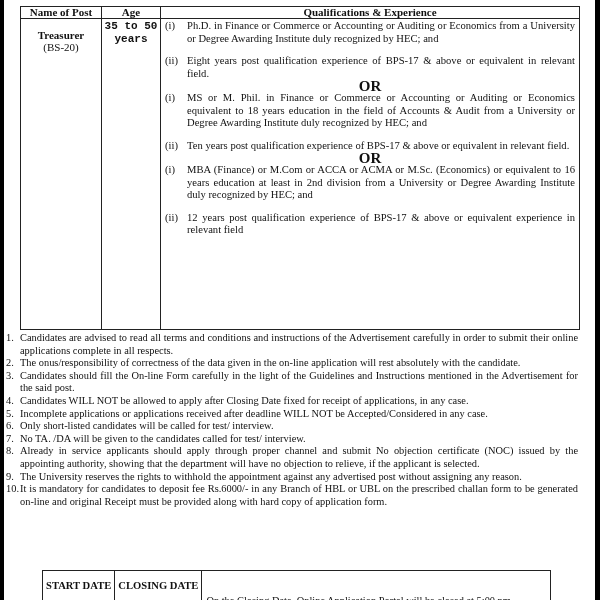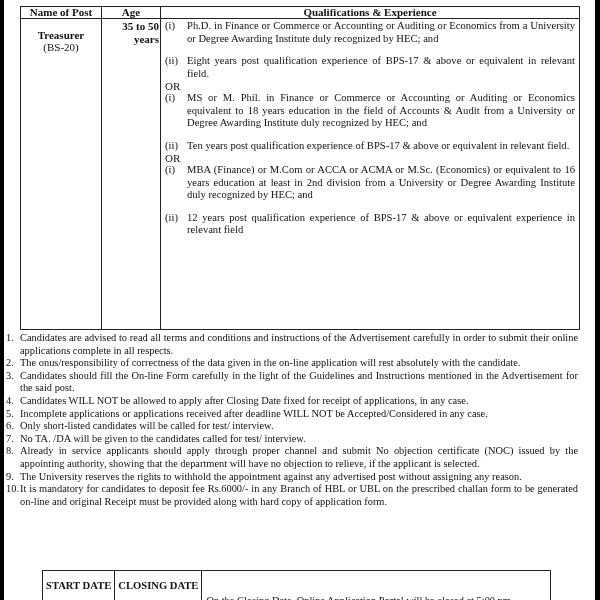--- a/index.html
+++ b/index.html
@@ -5,27 +5,27 @@
   html, body { margin:0; padding:0; }
   body { width:600px; height:600px; background:#fff; position:relative; overflow:hidden;
          font-family:"Liberation Serif", serif; color:#111; }
   .lbar { position:absolute; left:0; top:0; width:4px; height:600px; background:#000; }
   .rbar { position:absolute; right:0; top:0; width:5px; height:600px; background:#000; }
   table.quals { position:absolute; left:20px; top:6px; width:560px; border-collapse:collapse; font-size:10.6px; }
   table.quals th, table.quals td { border:1px solid #222; vertical-align:top; }
   table.quals th { font-weight:bold; font-size:11px; padding:0 8px; height:11px; line-height:11px; }
   td.post { width:78px; text-align:center; font-weight:bold; font-size:11px; line-height:12px; padding-top:10px; }
   td.post .grade { font-weight:normal; font-size:11px; display:block; }
-  td.age { width:56px; text-align:right; font-weight:bold; font-size:11px; line-height:13px; padding-top:1px; }
+  td.age { width:56px; text-align:center; font-weight:bold; font-size:11px; line-height:13px; padding-top:1px;font-family:Liberation Mono, monospace; }
   td.q { padding:1px 4px 4px 4px; height:305px; }
   .item { display:flex; line-height:12.5px; text-align:justify; }
   .item .num { width:22px; flex:none; }
   .item .txt { flex:1; text-align:justify; }
   .gap { height:10px; }
-  .or { text-align:left; font-weight:normal; font-size:11px; line-height:12px; }
+  .or { text-align:center; font-weight:bold; font-size:15px; line-height:12px; }
   .terms { position:absolute; left:6px; top:332px; width:572px; font-size:10.4px; line-height:12.6px; }
   .terms h3 { margin:0; font-size:11px; font-weight:bold; text-decoration:underline; line-height:12px; }
   .term { display:flex; }
   .term .n { width:14px; flex:none; }
   .term .t { flex:1; text-align:justify; }
   .dates { position:absolute; left:42px; top:570px; border-collapse:collapse; font-size:10.4px; }
   .dates td, .dates th { border:1px solid #222; padding:8px 3px; height:13px; line-height:13px; }
   .dates th { font-weight:bold; font-size:10.6px; }
   .dates td.c { text-align:center;margin-top:24px; }
   .dates td.note { vertical-align:middle; padding:0 4px; width:340px; }

